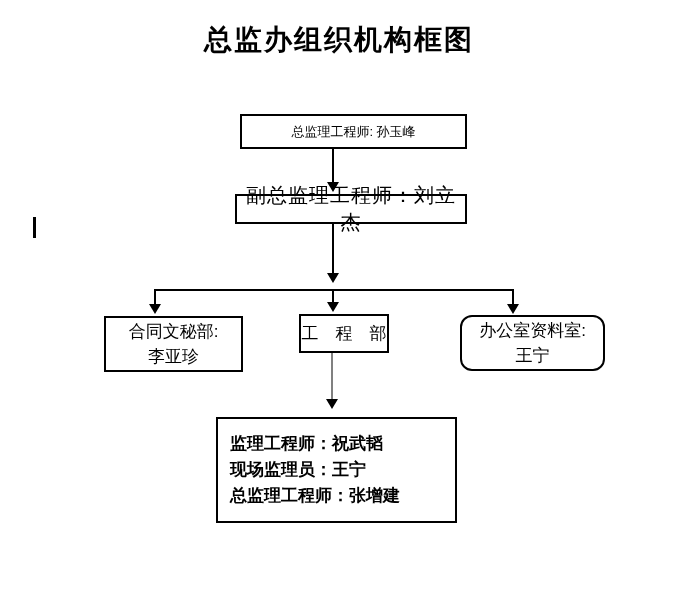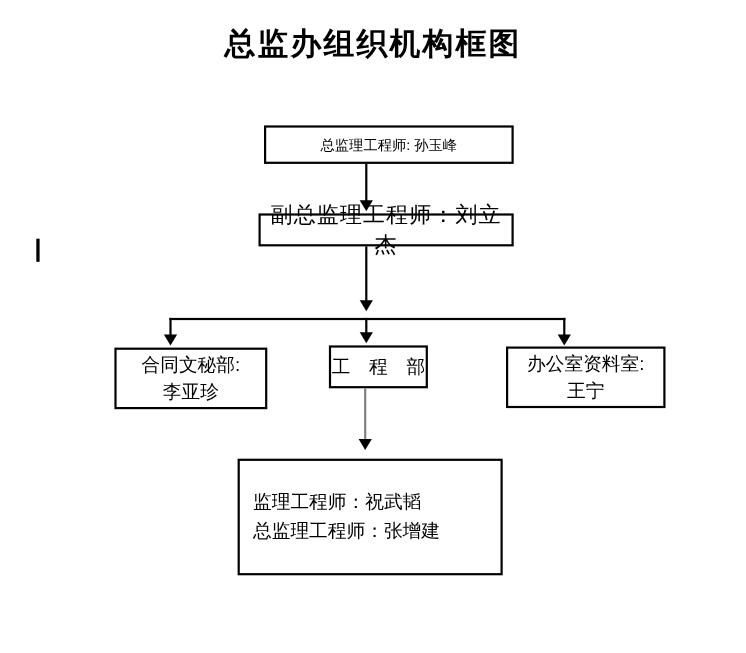--- a/index.html
+++ b/index.html
@@ -33,27 +33,28 @@
     flex-direction: column;
     align-items: center;
     justify-content: center;
     text-align: center;
     margin-left: 20px;
   }
   .node-chief    { left: 220px; top: 114px; width: 227px; height: 35px; font-size: 13px; }
   .node-deputy   { left: 215px; top: 194px; width: 232px; height: 30px; font-size: 20px; letter-spacing: 1px; font-family: Liberation Serif, serif; }
   .node-contract { left: 84px;  top: 316px; width: 139px; height: 56px; font-size: 17px; line-height: 25px; }
   .node-eng      { left: 279px; top: 314px; width: 90px; height: 39px; font-size: 17px; }
-  .node-office   { left: 440px; top: 315px; width: 145px; height: 56px; font-size: 17px; line-height: 25px; }
+  .node-office   { left: 440px; top: 315px; width: 145px; height: 56px; font-size: 17px; line-height: 25px; border-radius: 12px; }
   .node-staff {
     left: 196px; top: 417px; width: 241px; height: 106px;
     font-size: 17px; line-height: 26px;
     align-items: flex-start;
     text-align: center;
     padding-left: 12px;
+    font-weight: bold;
   }
   .vline { width: 2px; background: #000000; }
   .hline { height: 2px; background: #000000; }
   .vline-grey { width: 2px; background: #808080; }
   .arrowhead {
     width: 0; height: 0;
     border-left: 6px solid transparent;
     border-right: 6px solid transparent;
     border-top: 10px solid #000000;
   }
@@ -109,16 +110,17 @@
   <div class="abs node node-office">
     <span>办公室资料室:</span>
     <span>王宁</span>
   </div>
 
   <div class="abs vline-grey" style="left:331px; top:353px; height:46px;"></div>
   <div class="abs arrowhead" style="left:326px; top:399px;"></div>
 
   <div class="abs node node-staff">
     <div>监理工程师：祝武韬</div>
+    <div>现场监理员：王宁</div>
     <div>总监理工程师：张增建</div>
   </div>
 
 </div>
 
 </body></html>

